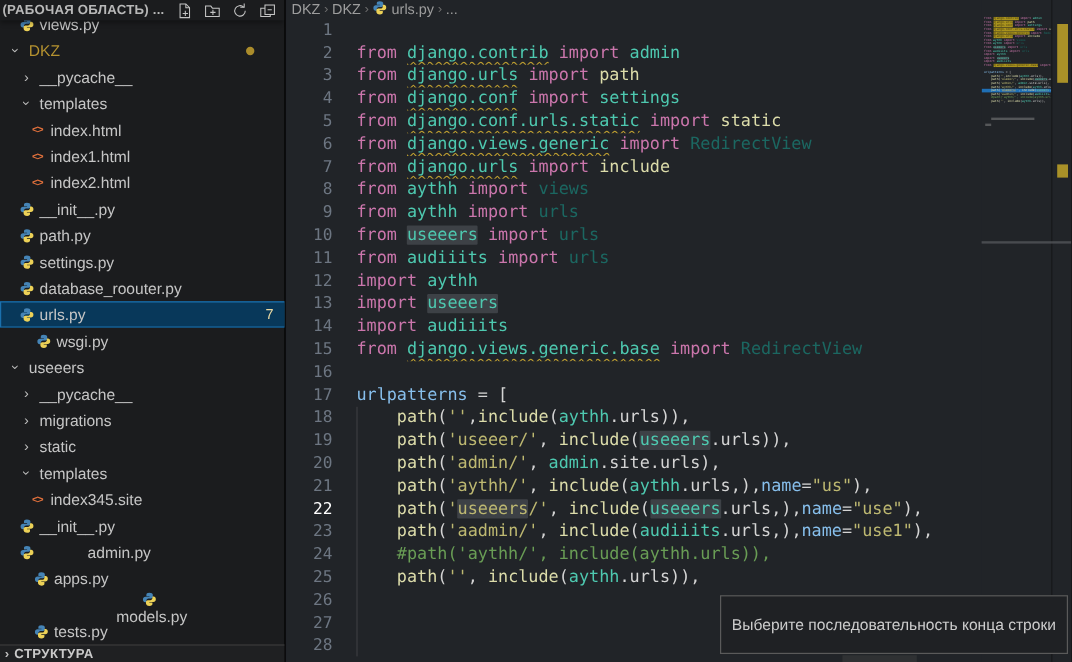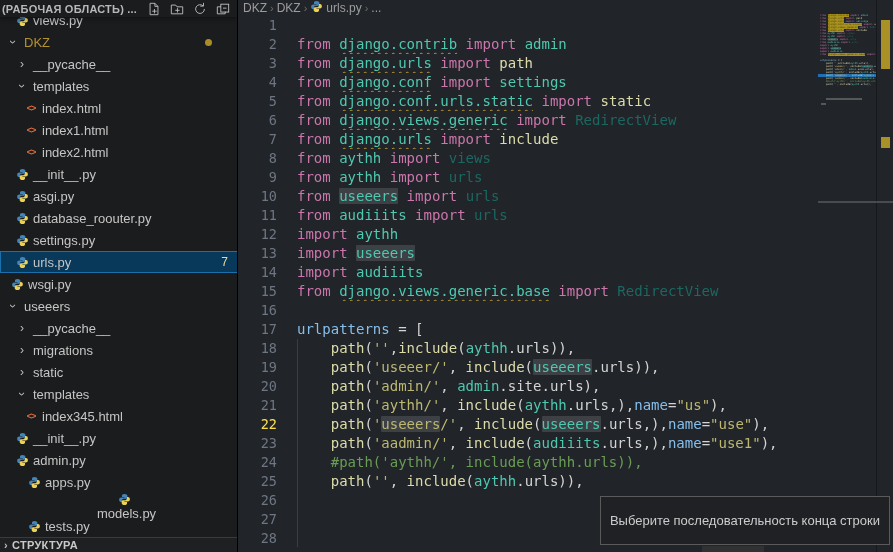--- a/index.html
+++ b/index.html
@@ -44,21 +44,21 @@
   .breadcrumb{ height:16px; display:flex; align-items:center; font-size:12px;
     color:#9d9d9d; padding-left:4px; gap:3px; white-space:nowrap;}
   .breadcrumb .sep{ color:#6e6e6e; font-size:11px; }
   .breadcrumb .bc{ display:flex; align-items:center; gap:3px;}
   .code{ position:absolute; top:16px; left:0; width:579px;
     font-family:"DejaVu Sans Mono","Liberation Mono",monospace; font-size:14px;
     line-height:19px; white-space:pre;}
   .cl{ display:flex; height:19px;}
   .cl .num{ width:38px; padding-right:0; text-align:right; color:#6d7682;
     flex:0 0 38px; margin-right:20px; font-size:13.5px;}
-  .cl.active .num{ color:#fde047; }
+  .cl.active .num{ color:#ffffff; }
   .cl .txt{ flex:1; overflow:hidden;}
   .tk-kw{ color:#cb76ac; }
   .tk-mod{ color:#4ec9b0; }
   .tk-dim{ color:#14b8a6; opacity:.45; }
   .tk-fn{ color:#dcdcaa; }
   .tk-var{ color:#87bfec; }
   .tk-str{ color:#bdb871; }
   .tk-cm{ color:#699d55; }
   .tk-d{ color:#d4d4d4; }
   .sq{ text-decoration:underline; text-decoration-style:wavy;
@@ -146,51 +146,51 @@
           </span>
           <span class="lbl">__init__.py</span>
         </div>
         <div class="row" style="padding-left: 15px;">
           <span class="ficon">
             <svg width="13" height="13" viewBox="0 0 16 16">
               <path d="M7.9 1.2c-2.2 0-3 1-3 2v1.6h3.2v.6H3.9c-1.4 0-2.5 1-2.5 2.8s1 2.8 2.3 2.8h1.2V9.4c0-1.2 1-2.2 2.2-2.2h2.6c1 0 1.8-.8 1.8-1.8V3.2c0-1.1-1.3-2-3.6-2z" fill="#4584b6"></path>
               <path d="M8.1 14.8c2.2 0 3-1 3-2v-1.6H7.9v-.6h4.2c1.4 0 2.5-1 2.5-2.8s-1-2.8-2.3-2.8h-1.2v1.6c0 1.2-1 2.2-2.2 2.2H6.3c-1 0-1.8.8-1.8 1.8v1.6c0 1.1 1.3 2.6 3.6 2.6z" fill="#ecd157"></path>
             </svg>
           </span>
-          <span class="lbl">asgi.py</span>
+          <span class="lbl">path.py</span>
+        </div>
+        <div class="row" style="padding-left: 15px;">
+          <span class="ficon">
+            <svg width="13" height="13" viewBox="0 0 16 16">
+              <path d="M7.9 1.2c-2.2 0-3 1-3 2v1.6h3.2v.6H3.9c-1.4 0-2.5 1-2.5 2.8s1 2.8 2.3 2.8h1.2V9.4c0-1.2 1-2.2 2.2-2.2h2.6c1 0 1.8-.8 1.8-1.8V3.2c0-1.1-1.3-2-3.6-2z" fill="#4584b6"></path>
+              <path d="M8.1 14.8c2.2 0 3-1 3-2v-1.6H7.9v-.6h4.2c1.4 0 2.5-1 2.5-2.8s-1-2.8-2.3-2.8h-1.2v1.6c0 1.2-1 2.2-2.2 2.2H6.3c-1 0-1.8.8-1.8 1.8v1.6c0 1.1 1.3 2.6 3.6 2.6z" fill="#ecd157"></path>
+            </svg>
+          </span>
+          <span class="lbl">settings.py</span>
         </div>
         <div class="row" style="padding-left: 15px;">
           <span class="ficon">
             <svg width="13" height="13" viewBox="0 0 16 16">
               <path d="M7.9 1.2c-2.2 0-3 1-3 2v1.6h3.2v.6H3.9c-1.4 0-2.5 1-2.5 2.8s1 2.8 2.3 2.8h1.2V9.4c0-1.2 1-2.2 2.2-2.2h2.6c1 0 1.8-.8 1.8-1.8V3.2c0-1.1-1.3-2-3.6-2z" fill="#4584b6"></path>
               <path d="M8.1 14.8c2.2 0 3-1 3-2v-1.6H7.9v-.6h4.2c1.4 0 2.5-1 2.5-2.8s-1-2.8-2.3-2.8h-1.2v1.6c0 1.2-1 2.2-2.2 2.2H6.3c-1 0-1.8.8-1.8 1.8v1.6c0 1.1 1.3 2.6 3.6 2.6z" fill="#ecd157"></path>
             </svg>
           </span>
           <span class="lbl">database_roouter.py</span>
-        </div>
-        <div class="row" style="padding-left: 15px;">
-          <span class="ficon">
-            <svg width="13" height="13" viewBox="0 0 16 16">
-              <path d="M7.9 1.2c-2.2 0-3 1-3 2v1.6h3.2v.6H3.9c-1.4 0-2.5 1-2.5 2.8s1 2.8 2.3 2.8h1.2V9.4c0-1.2 1-2.2 2.2-2.2h2.6c1 0 1.8-.8 1.8-1.8V3.2c0-1.1-1.3-2-3.6-2z" fill="#4584b6"></path>
-              <path d="M8.1 14.8c2.2 0 3-1 3-2v-1.6H7.9v-.6h4.2c1.4 0 2.5-1 2.5-2.8s-1-2.8-2.3-2.8h-1.2v1.6c0 1.2-1 2.2-2.2 2.2H6.3c-1 0-1.8.8-1.8 1.8v1.6c0 1.1 1.3 2.6 3.6 2.6z" fill="#ecd157"></path>
-            </svg>
-          </span>
-          <span class="lbl">settings.py</span>
         </div>
         <div class="row sel" style="padding-left: 15px;">
           <span class="ficon">
             <svg width="13" height="13" viewBox="0 0 16 16">
               <path d="M7.9 1.2c-2.2 0-3 1-3 2v1.6h3.2v.6H3.9c-1.4 0-2.5 1-2.5 2.8s1 2.8 2.3 2.8h1.2V9.4c0-1.2 1-2.2 2.2-2.2h2.6c1 0 1.8-.8 1.8-1.8V3.2c0-1.1-1.3-2-3.6-2z" fill="#4584b6"></path>
               <path d="M8.1 14.8c2.2 0 3-1 3-2v-1.6H7.9v-.6h4.2c1.4 0 2.5-1 2.5-2.8s-1-2.8-2.3-2.8h-1.2v1.6c0 1.2-1 2.2-2.2 2.2H6.3c-1 0-1.8.8-1.8 1.8v1.6c0 1.1 1.3 2.6 3.6 2.6z" fill="#ecd157"></path>
             </svg>
           </span>
           <span class="lbl">urls.py</span>
           <span class="badge">7</span>
         </div>
-        <div class="row" style="padding-left: 10px; align-items: center;">
+        <div class="row" style="padding-left: 29px; align-items: center;">
           <span class="ficon">
             <svg width="13" height="13" viewBox="0 0 16 16">
               <path d="M7.9 1.2c-2.2 0-3 1-3 2v1.6h3.2v.6H3.9c-1.4 0-2.5 1-2.5 2.8s1 2.8 2.3 2.8h1.2V9.4c0-1.2 1-2.2 2.2-2.2h2.6c1 0 1.8-.8 1.8-1.8V3.2c0-1.1-1.3-2-3.6-2z" fill="#4584b6"></path>
               <path d="M8.1 14.8c2.2 0 3-1 3-2v-1.6H7.9v-.6h4.2c1.4 0 2.5-1 2.5-2.8s-1-2.8-2.3-2.8h-1.2v1.6c0 1.2-1 2.2-2.2 2.2H6.3c-1 0-1.8.8-1.8 1.8v1.6c0 1.1 1.3 2.6 3.6 2.6z" fill="#ecd157"></path>
             </svg>
           </span>
           <span class="lbl">wsgi.py</span>
         </div>
         <div class="row" style="padding-left: 6px;">
           <span class="chev open">›</span>
@@ -209,32 +209,32 @@
           <span class="lbl">static</span>
         </div>
         <div class="row" style="padding-left: 15px;">
           <span class="chev open">›</span>
           <span class="lbl">templates</span>
         </div>
         <div class="row" style="padding-left: 24px;">
           <span class="ficon">
             <span class="htmlicon">&lt;&gt;</span>
           </span>
-          <span class="lbl">index345.html</span>
+          <span class="lbl">index345.site</span>
         </div>
         <div class="row" style="padding-left: 15px;">
           <span class="ficon">
             <svg width="13" height="13" viewBox="0 0 16 16">
               <path d="M7.9 1.2c-2.2 0-3 1-3 2v1.6h3.2v.6H3.9c-1.4 0-2.5 1-2.5 2.8s1 2.8 2.3 2.8h1.2V9.4c0-1.2 1-2.2 2.2-2.2h2.6c1 0 1.8-.8 1.8-1.8V3.2c0-1.1-1.3-2-3.6-2z" fill="#4584b6"></path>
               <path d="M8.1 14.8c2.2 0 3-1 3-2v-1.6H7.9v-.6h4.2c1.4 0 2.5-1 2.5-2.8s-1-2.8-2.3-2.8h-1.2v1.6c0 1.2-1 2.2-2.2 2.2H6.3c-1 0-1.8.8-1.8 1.8v1.6c0 1.1 1.3 2.6 3.6 2.6z" fill="#ecd157"></path>
             </svg>
           </span>
           <span class="lbl">__init__.py</span>
         </div>
-        <div class="row" style="padding-left: 15px;">
+        <div class="row" style="padding-left: 15px; gap: 40px;">
           <span class="ficon">
             <svg width="13" height="13" viewBox="0 0 16 16">
               <path d="M7.9 1.2c-2.2 0-3 1-3 2v1.6h3.2v.6H3.9c-1.4 0-2.5 1-2.5 2.8s1 2.8 2.3 2.8h1.2V9.4c0-1.2 1-2.2 2.2-2.2h2.6c1 0 1.8-.8 1.8-1.8V3.2c0-1.1-1.3-2-3.6-2z" fill="#4584b6"></path>
               <path d="M8.1 14.8c2.2 0 3-1 3-2v-1.6H7.9v-.6h4.2c1.4 0 2.5-1 2.5-2.8s-1-2.8-2.3-2.8h-1.2v1.6c0 1.2-1 2.2-2.2 2.2H6.3c-1 0-1.8.8-1.8 1.8v1.6c0 1.1 1.3 2.6 3.6 2.6z" fill="#ecd157"></path>
             </svg>
           </span>
           <span class="lbl">admin.py</span>
         </div>
         <div class="row" style="padding-left: 27px;">
           <span class="ficon">

